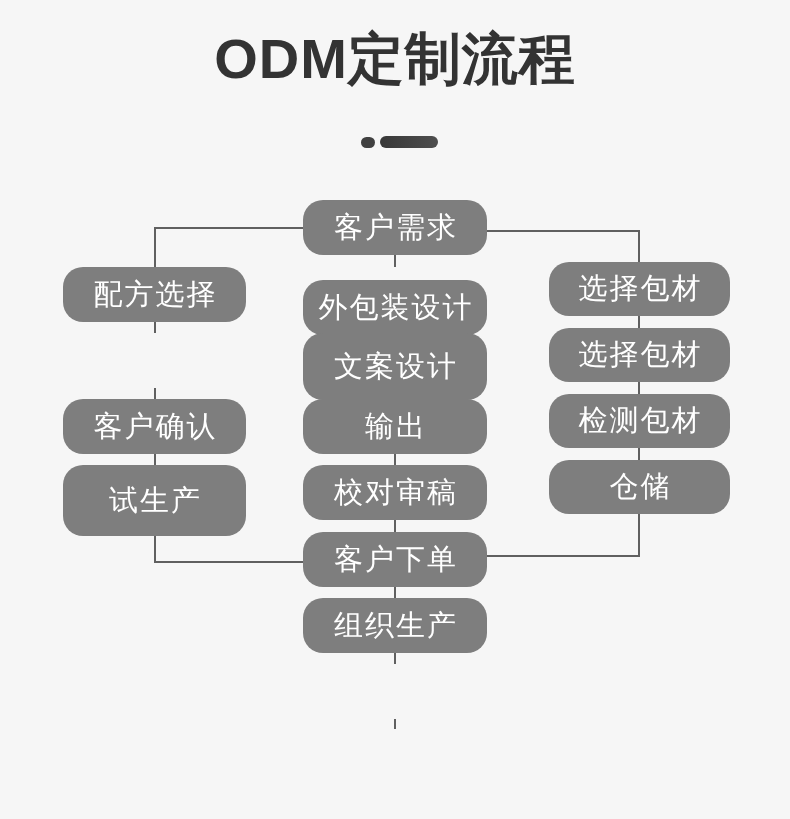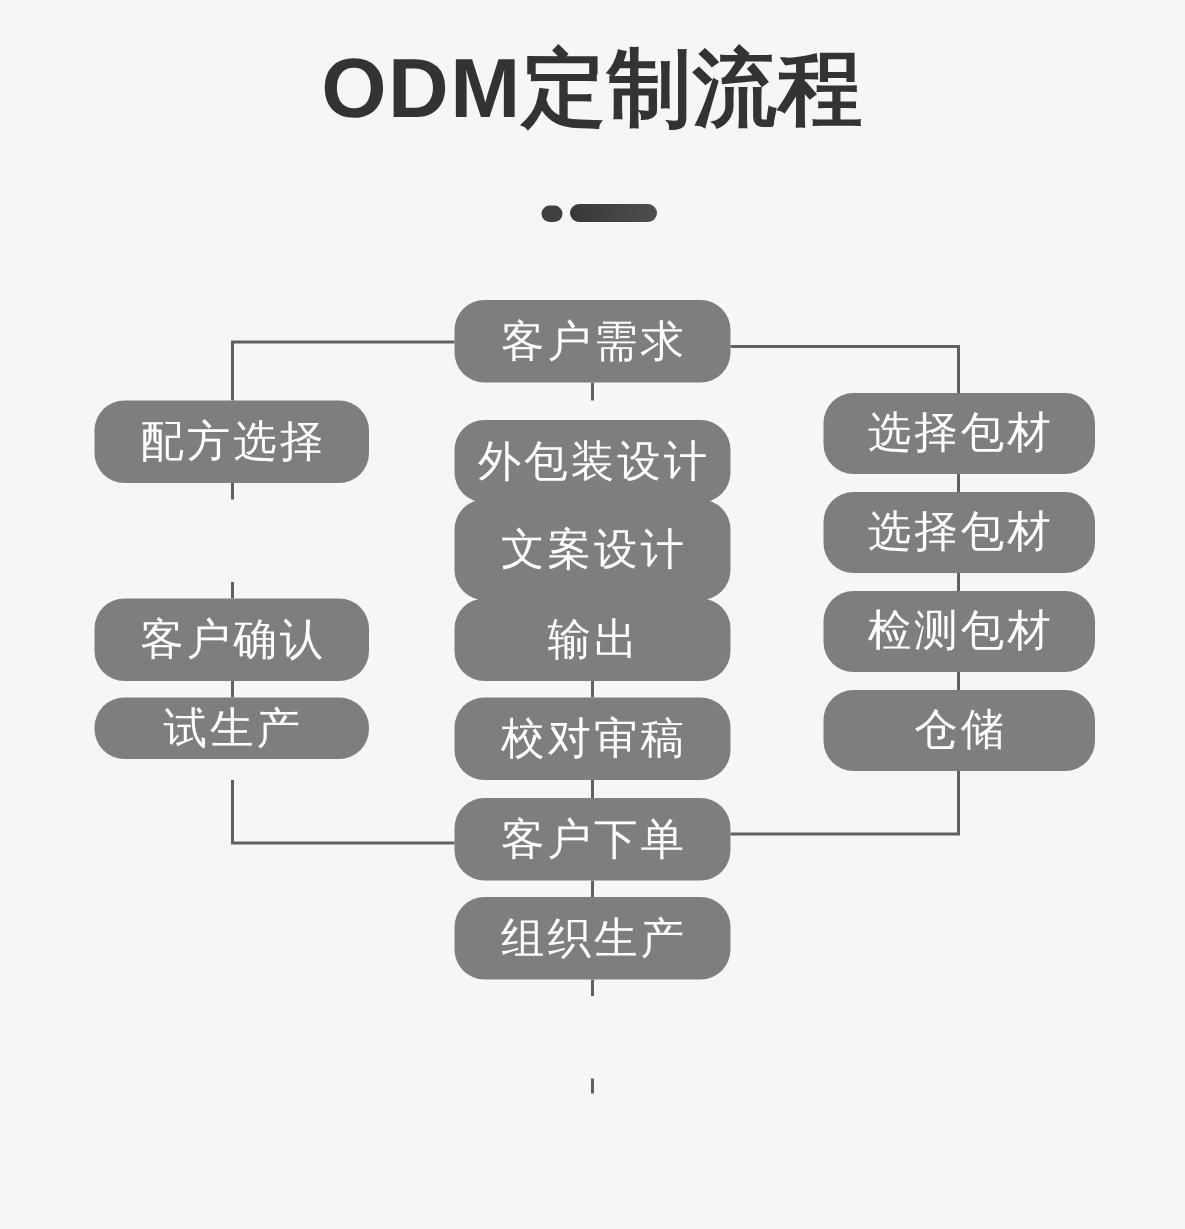--- a/index.html
+++ b/index.html
@@ -64,21 +64,21 @@
 
     <path d="M395 587 V598"></path>
     <path d="M395 653 V664"></path>
     <path d="M395 719 V729"></path>
   </svg>
 
   <div class="node" style="left:303px;top:200px;width:184px;height:55px">客户需求</div>
 
   <div class="node" style="left:63px;top:267px;width:183px;height:55px">配方选择</div>
   <div class="node" style="left:63px;top:399px;width:183px;height:55px">客户确认</div>
-  <div class="node" style="left:63px;top:465px;width:183px;height:41px">试生产</div>
+  <div class="node" style="left:63px;top:465px;width:183px;height:71px">试生产</div>
 
   <div class="node" style="left:303px;top:280px;width:184px;height:55px">外包装设计</div>
   <div class="node" style="left:303px;top:333px;width:184px;height:67px">文案设计</div>
   <div class="node" style="left:303px;top:399px;width:184px;height:55px">输出</div>
   <div class="node" style="left:303px;top:465px;width:184px;height:55px">校对审稿</div>
 
   <div class="node" style="left:549px;top:262px;width:181px;height:54px">选择包材</div>
   <div class="node" style="left:549px;top:328px;width:181px;height:54px">选择包材</div>
   <div class="node" style="left:549px;top:394px;width:181px;height:54px">检测包材</div>
   <div class="node" style="left:549px;top:460px;width:181px;height:54px">仓储</div>

